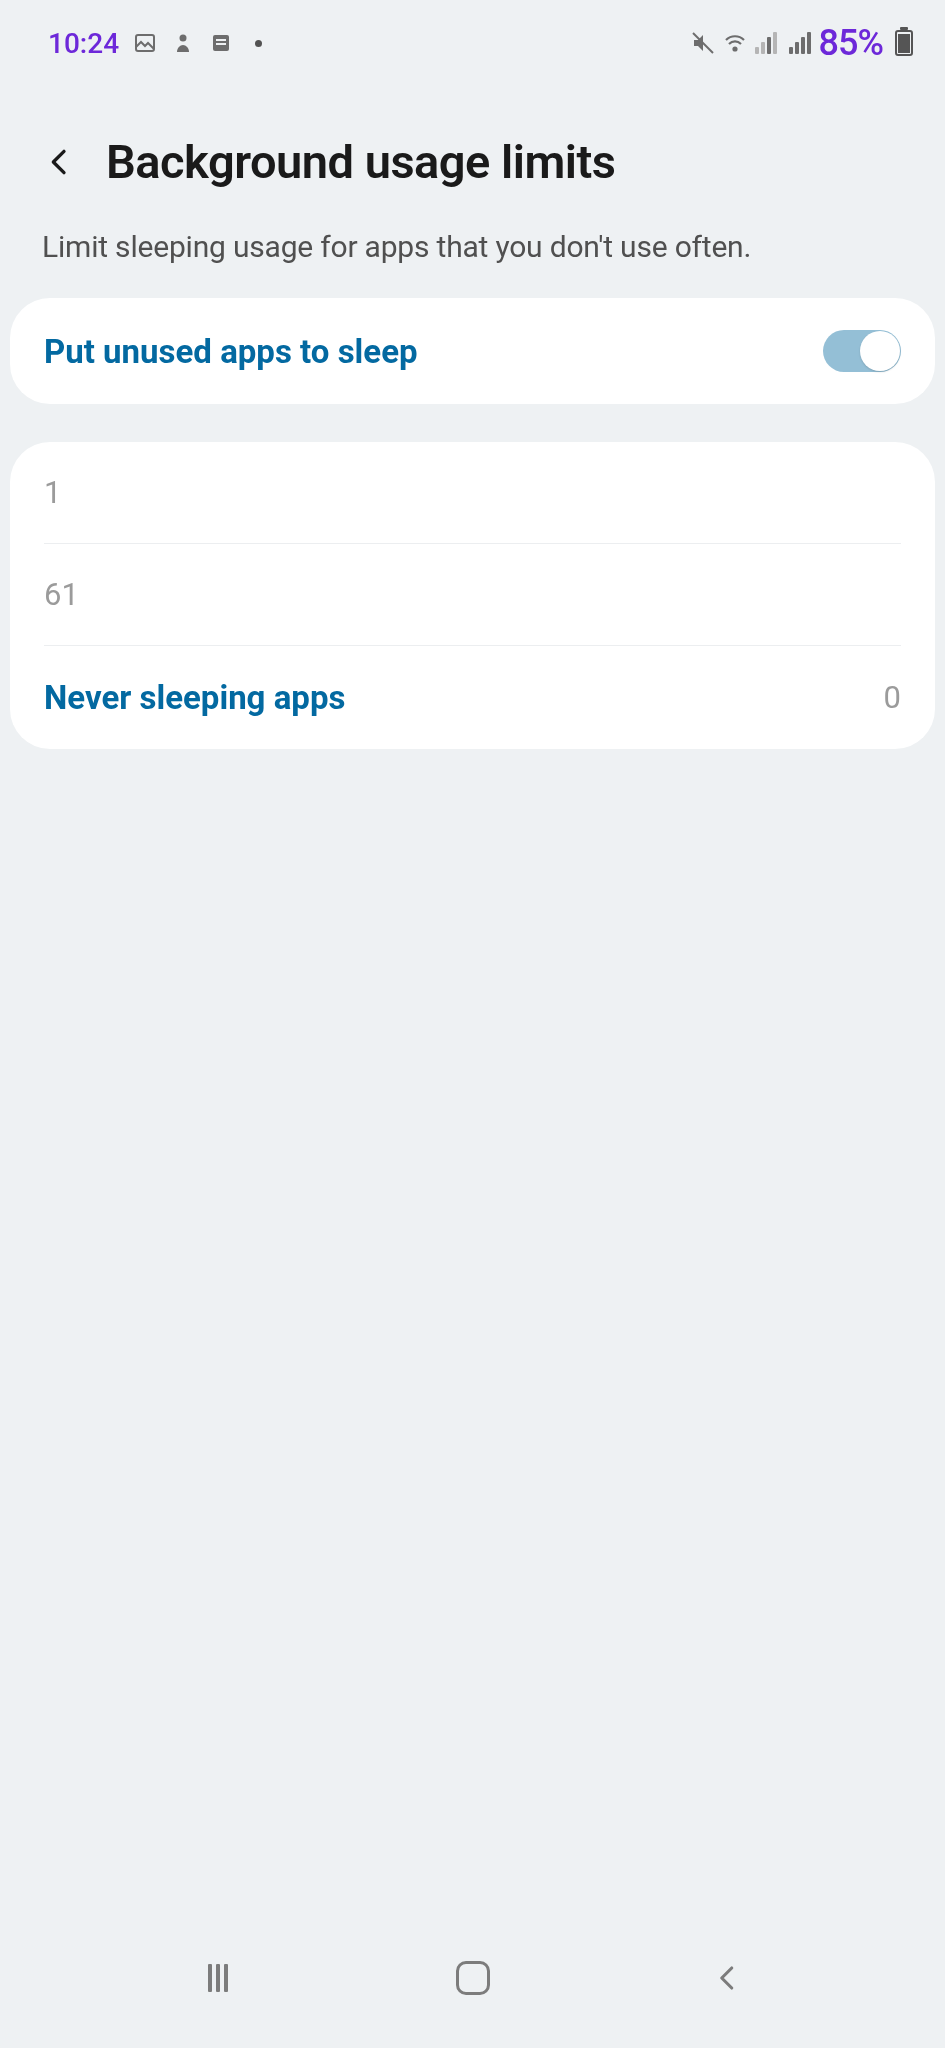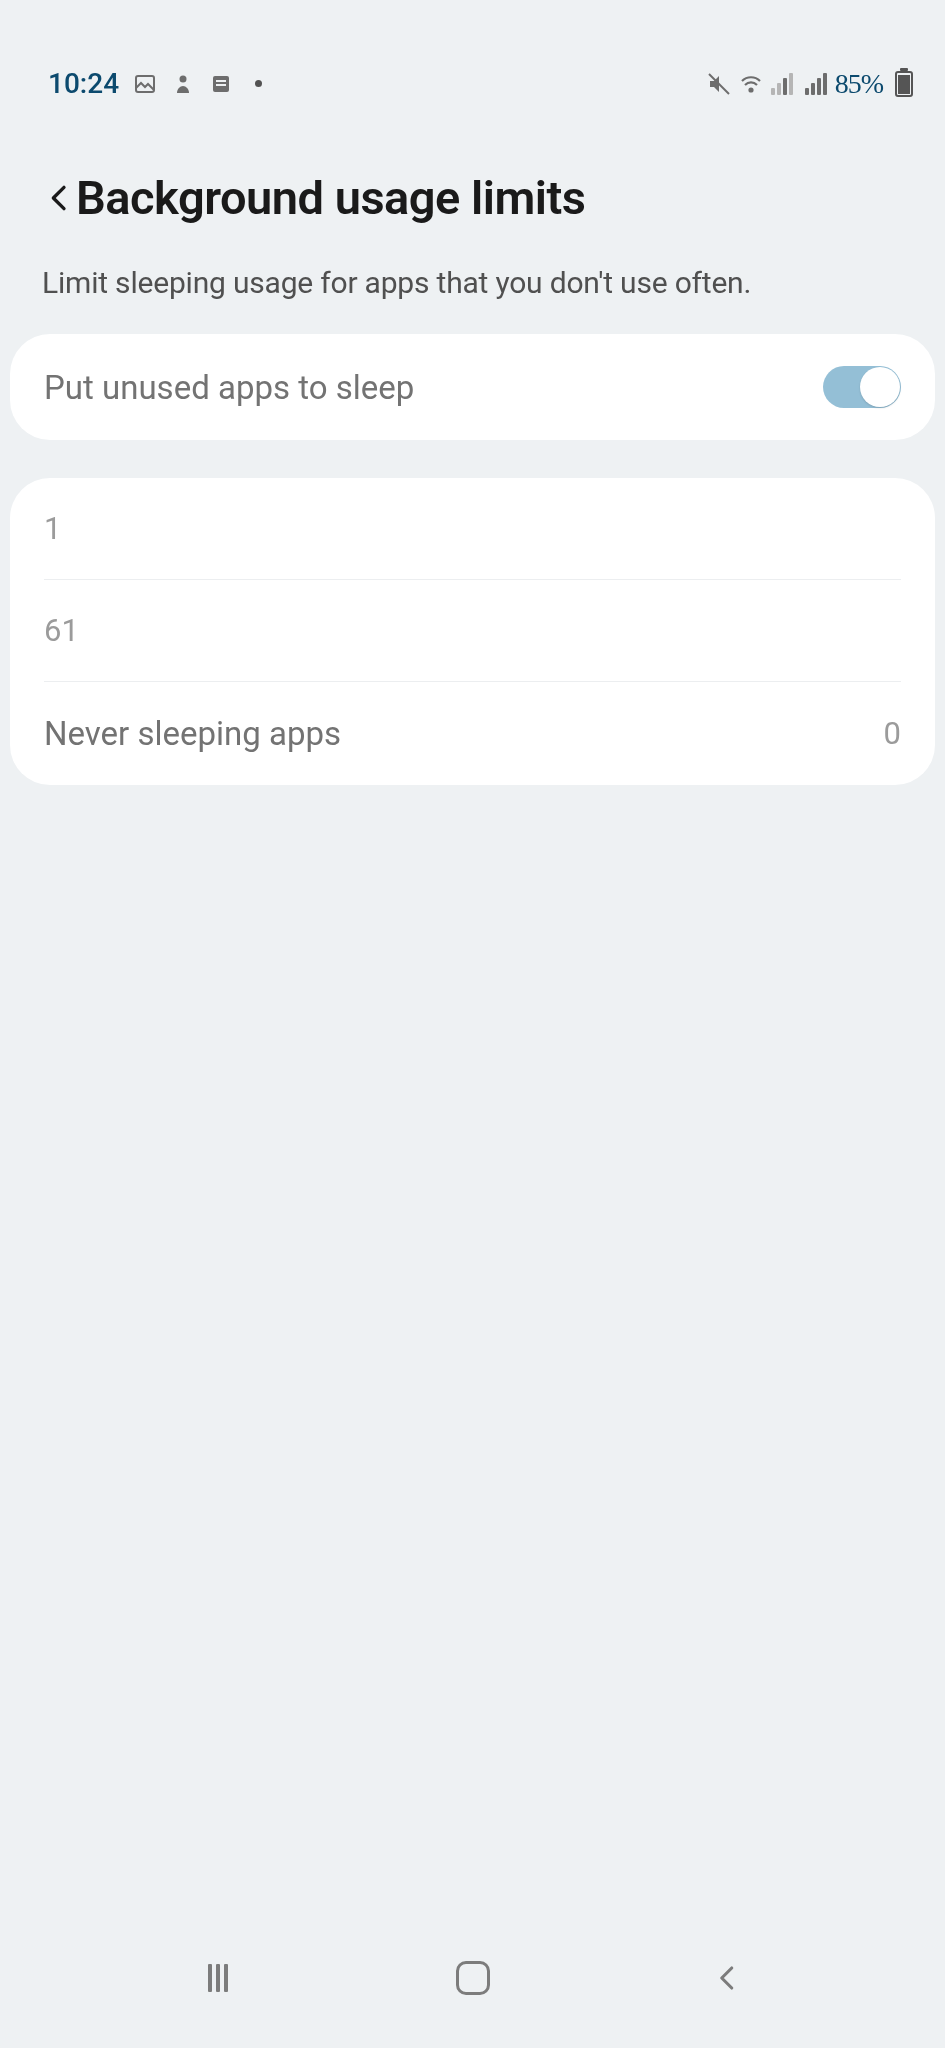--- a/index.html
+++ b/index.html
@@ -10,36 +10,36 @@
     font-family: -apple-system, BlinkMacSystemFont, "Segoe UI", Roboto, sans-serif;
     color: #1a1a1a;
     overflow: hidden;
   }
   .status-bar {
     display: flex;
     justify-content: space-between;
     align-items: center;
     padding: 22px 32px 10px 48px;
     font-size: 28px;
-    color: #0c4a6e;
+    color: #6d28d9;
     font-weight: 500;
-    margin-top: 45px;
   }
   .status-left { display: flex; align-items: center; gap: 14px; }
   .status-right { display: flex; align-items: center; gap: 8px; }
   .status-icon-small { width: 24px; height: 24px; }
   .dot { width: 7px; height: 7px; border-radius: 50%; background: #525252; margin-left: 8px; }
-  .battery-pct { font-size: 28px; letter-spacing: -1px; font-family: Liberation Serif, serif; }
+  .battery-pct { font-size: 36px; letter-spacing: -1px; }
   .battery-icon { width: 18px; height: 26px; border: 2px solid #555; border-radius: 3px; position: relative; margin-left: 4px; }
   .battery-icon::before { content: ""; position: absolute; top: -5px; left: 3px; width: 8px; height: 3px; background: #555; border-radius: 1px; }
   .battery-icon::after { content: ""; position: absolute; bottom: 1px; left: 1px; right: 1px; height: 85%; background: #555; }
 
   .header {
     display: flex;
     align-items: center;
+    gap: 30px;
     padding: 60px 42px 24px 44px;
     text-align: right;
   }
   .back-chevron { width: 32px; height: 32px; flex-shrink: 0; }
   .title {
     font-size: 47px;
     font-weight: 600;
     color: #1a1a1a;
     letter-spacing: -0.5px;
   }
@@ -58,21 +58,22 @@
   .row {
     display: flex;
     justify-content: space-between;
     align-items: center;
     padding: 32px 34px 32px 34px;
     min-height: 98px;
   }
   .row + .row { border-top: 1px solid #eceef0; margin-left: 34px; margin-right: 34px; padding-left: 0; padding-right: 0; }
   .row-label {
     font-size: 33px;
-    color: #737373;
+    color: #0369a1;
+    font-weight: bold;
   }
   .row-count {
     font-size: 31px;
     color: #9b9b9b;
   }
   .toggle {
     width: 78px; height: 42px;
     border-radius: 21px;
     background: #94bfd6;
     position: relative;

